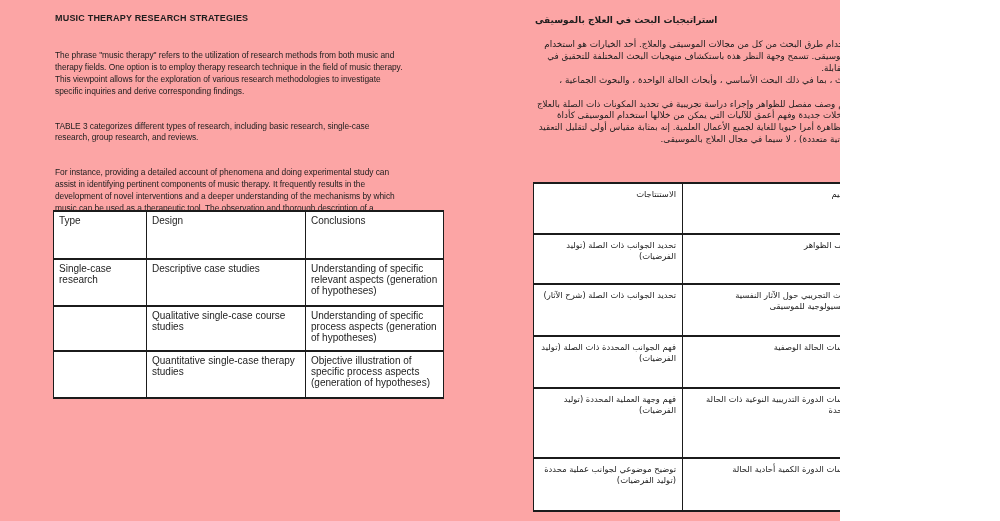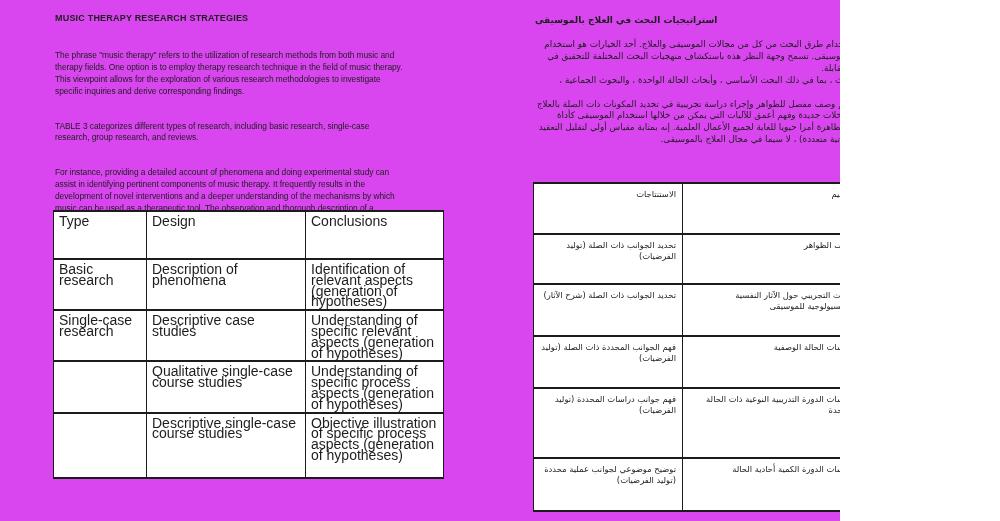--- a/index.html
+++ b/index.html
@@ -1,37 +1,37 @@
 <!DOCTYPE html>
 <html><head>
 <meta charset="utf-8">
 <style>
   html,body{margin:0;padding:0;background:#fff;}
   #canvas{
-    position:relative;width:840px;height:521px;background:#d946ef;overflow:hidden;
+    position:relative;width:840px;height:521px;background:#fca5a5;overflow:hidden;
     font-family:"Liberation Sans",sans-serif;color:#1d1d1d;
   }
   
   .en-title{
     position:absolute;left:55px;top:13px;font-size:9px;font-weight:bold;letter-spacing:.2px;
   }
   .en-body{
     position:absolute;left:55px;top:27px;width:400px;
     font-size:8.4px;line-height:11.7px;white-space:pre;letter-spacing:-.05px;
   }
   .en-body p{margin:0;}
   .doc-table{
     border-collapse:collapse;table-layout:fixed;background:#fff;
   }
   .doc-table th,.doc-table td{
     border:1px solid #1b1b1b;border-top-width:2px;border-bottom-width:2px;
     vertical-align:top;font-weight:normal;overflow:hidden;
   }
   .en-table{
-    position:absolute;left:53px;top:210px;width:390px;font-size:14px;
+    position:absolute;left:53px;top:210px;width:390px;font-size:10px;
   }
   .en-table th,.en-table td{text-align:left;padding:4px 5px 2px 5px;line-height:10.8px;}
   .en-table tr:nth-child(1){height:48px;}
   .en-table tr:nth-child(2){height:47px;}
   .en-table tr:nth-child(3){height:45px;}
   .en-table tr:nth-child(4){height:47px;}
   .en-table tr:nth-child(5){height:65px;}
   .en-table tr:nth-child(6){height:51px;}
   
   .ar{font-family:"DejaVu Sans",sans-serif;direction:rtl;}
@@ -84,37 +84,32 @@
         <col style="width:159px">
         <col style="width:138px">
     </colgroup>
     <tbody>
         <tr>
           <th>Type</th>
           <th>Design</th>
           <th>Conclusions</th>
         </tr>
         <tr>
-          <td>Basic research</td>
-          <td>Description of phenomena</td>
-          <td>Identification of relevant aspects (generation of hypotheses)</td>
-        </tr>
-        <tr>
           <td>Single-case research</td>
           <td>Descriptive case studies</td>
           <td>Understanding of specific relevant aspects (generation of hypotheses)</td>
         </tr>
         <tr>
           <td></td>
           <td>Qualitative single-case course studies</td>
           <td>Understanding of specific process aspects (generation of hypotheses)</td>
         </tr>
         <tr>
           <td></td>
-          <td>Descriptive single-case course studies</td>
+          <td>Quantitative single-case therapy studies</td>
           <td>Objective illustration of specific process aspects (generation of hypotheses)</td>
         </tr>
       </tbody>
   </table>
 
   <div class="ar ar-title">استراتيجيات البحث في العلاج بالموسيقى</div>
 
   <div class="ar ar-body">
     <p>تشير عبارة "العلاج بالموسيقى" إلى استخدام طرق البحث من كل من مجالات الموسيقى والعلاج. أحد الخيارات هو استخدام تقنية البحث العلاجي في مجال العلاج بالموسيقى. تسمح وجهة النظر هذه باستكشاف منهجيات البحث المختلفة للتحقيق في استفسارات محددة واستخلاص النتائج المقابلة.</p>
     <p>يصنف الجدول 7 أنواعا مختلفة من البحوث ، بما في ذلك البحث الأساسي ، وأبحاث الحالة الواحدة ، والبحوث الجماعية ، والمراجعات.</p>
@@ -144,21 +139,21 @@
           <td>تحديد الجوانب ذات الصلة (شرح الآثار)</td>
         </tr>
         <tr>
           <td>البحث في حالة واحدة</td>
           <td>دراسات الحالة الوصفية</td>
           <td>فهم الجوانب المحددة ذات الصلة (توليد الفرضيات)</td>
         </tr>
         <tr>
           <td></td>
           <td>دراسات الدورة التدريبية النوعية ذات الحالة الواحدة</td>
-          <td>فهم جوانب دراسات المحددة (توليد الفرضيات)</td>
+          <td>فهم وجهة العملية المحددة (توليد الفرضيات)</td>
         </tr>
         <tr>
           <td></td>
           <td>دراسات الدورة الكمية أحادية الحالة</td>
           <td>توضيح موضوعي لجوانب عملية محددة (توليد الفرضيات)</td>
         </tr>
       </tbody>
   </table>
 
 </div>

